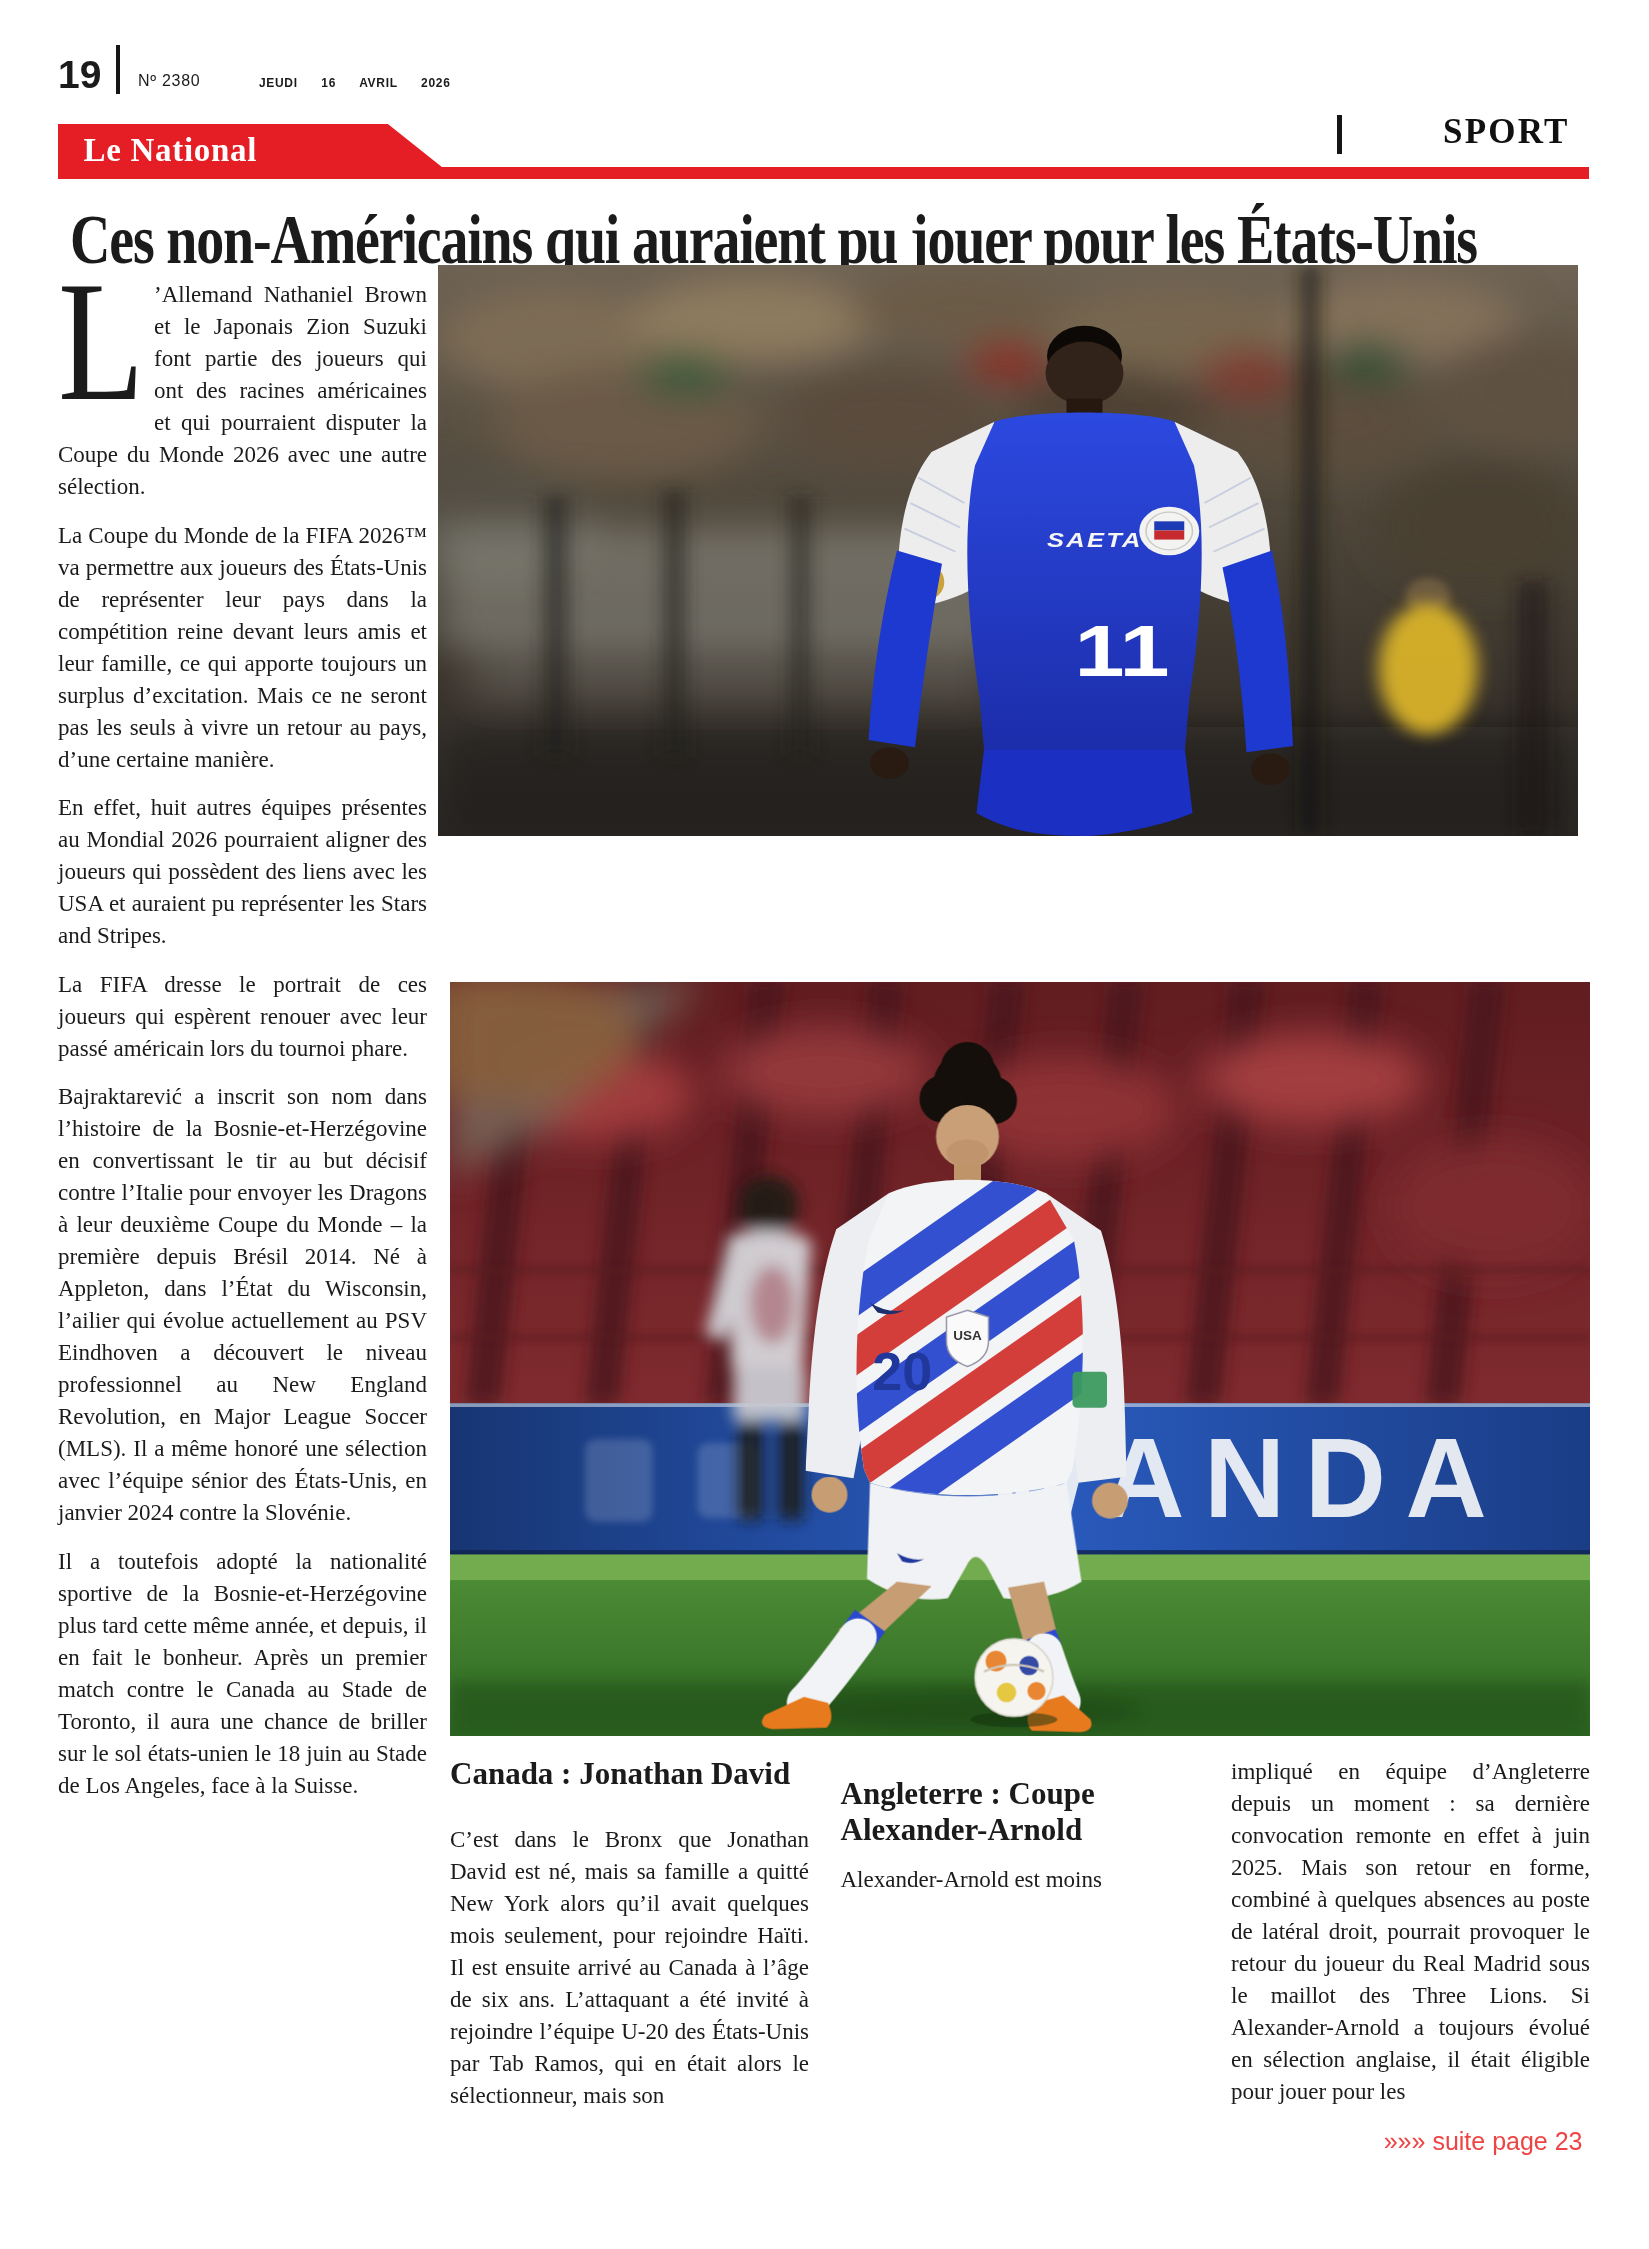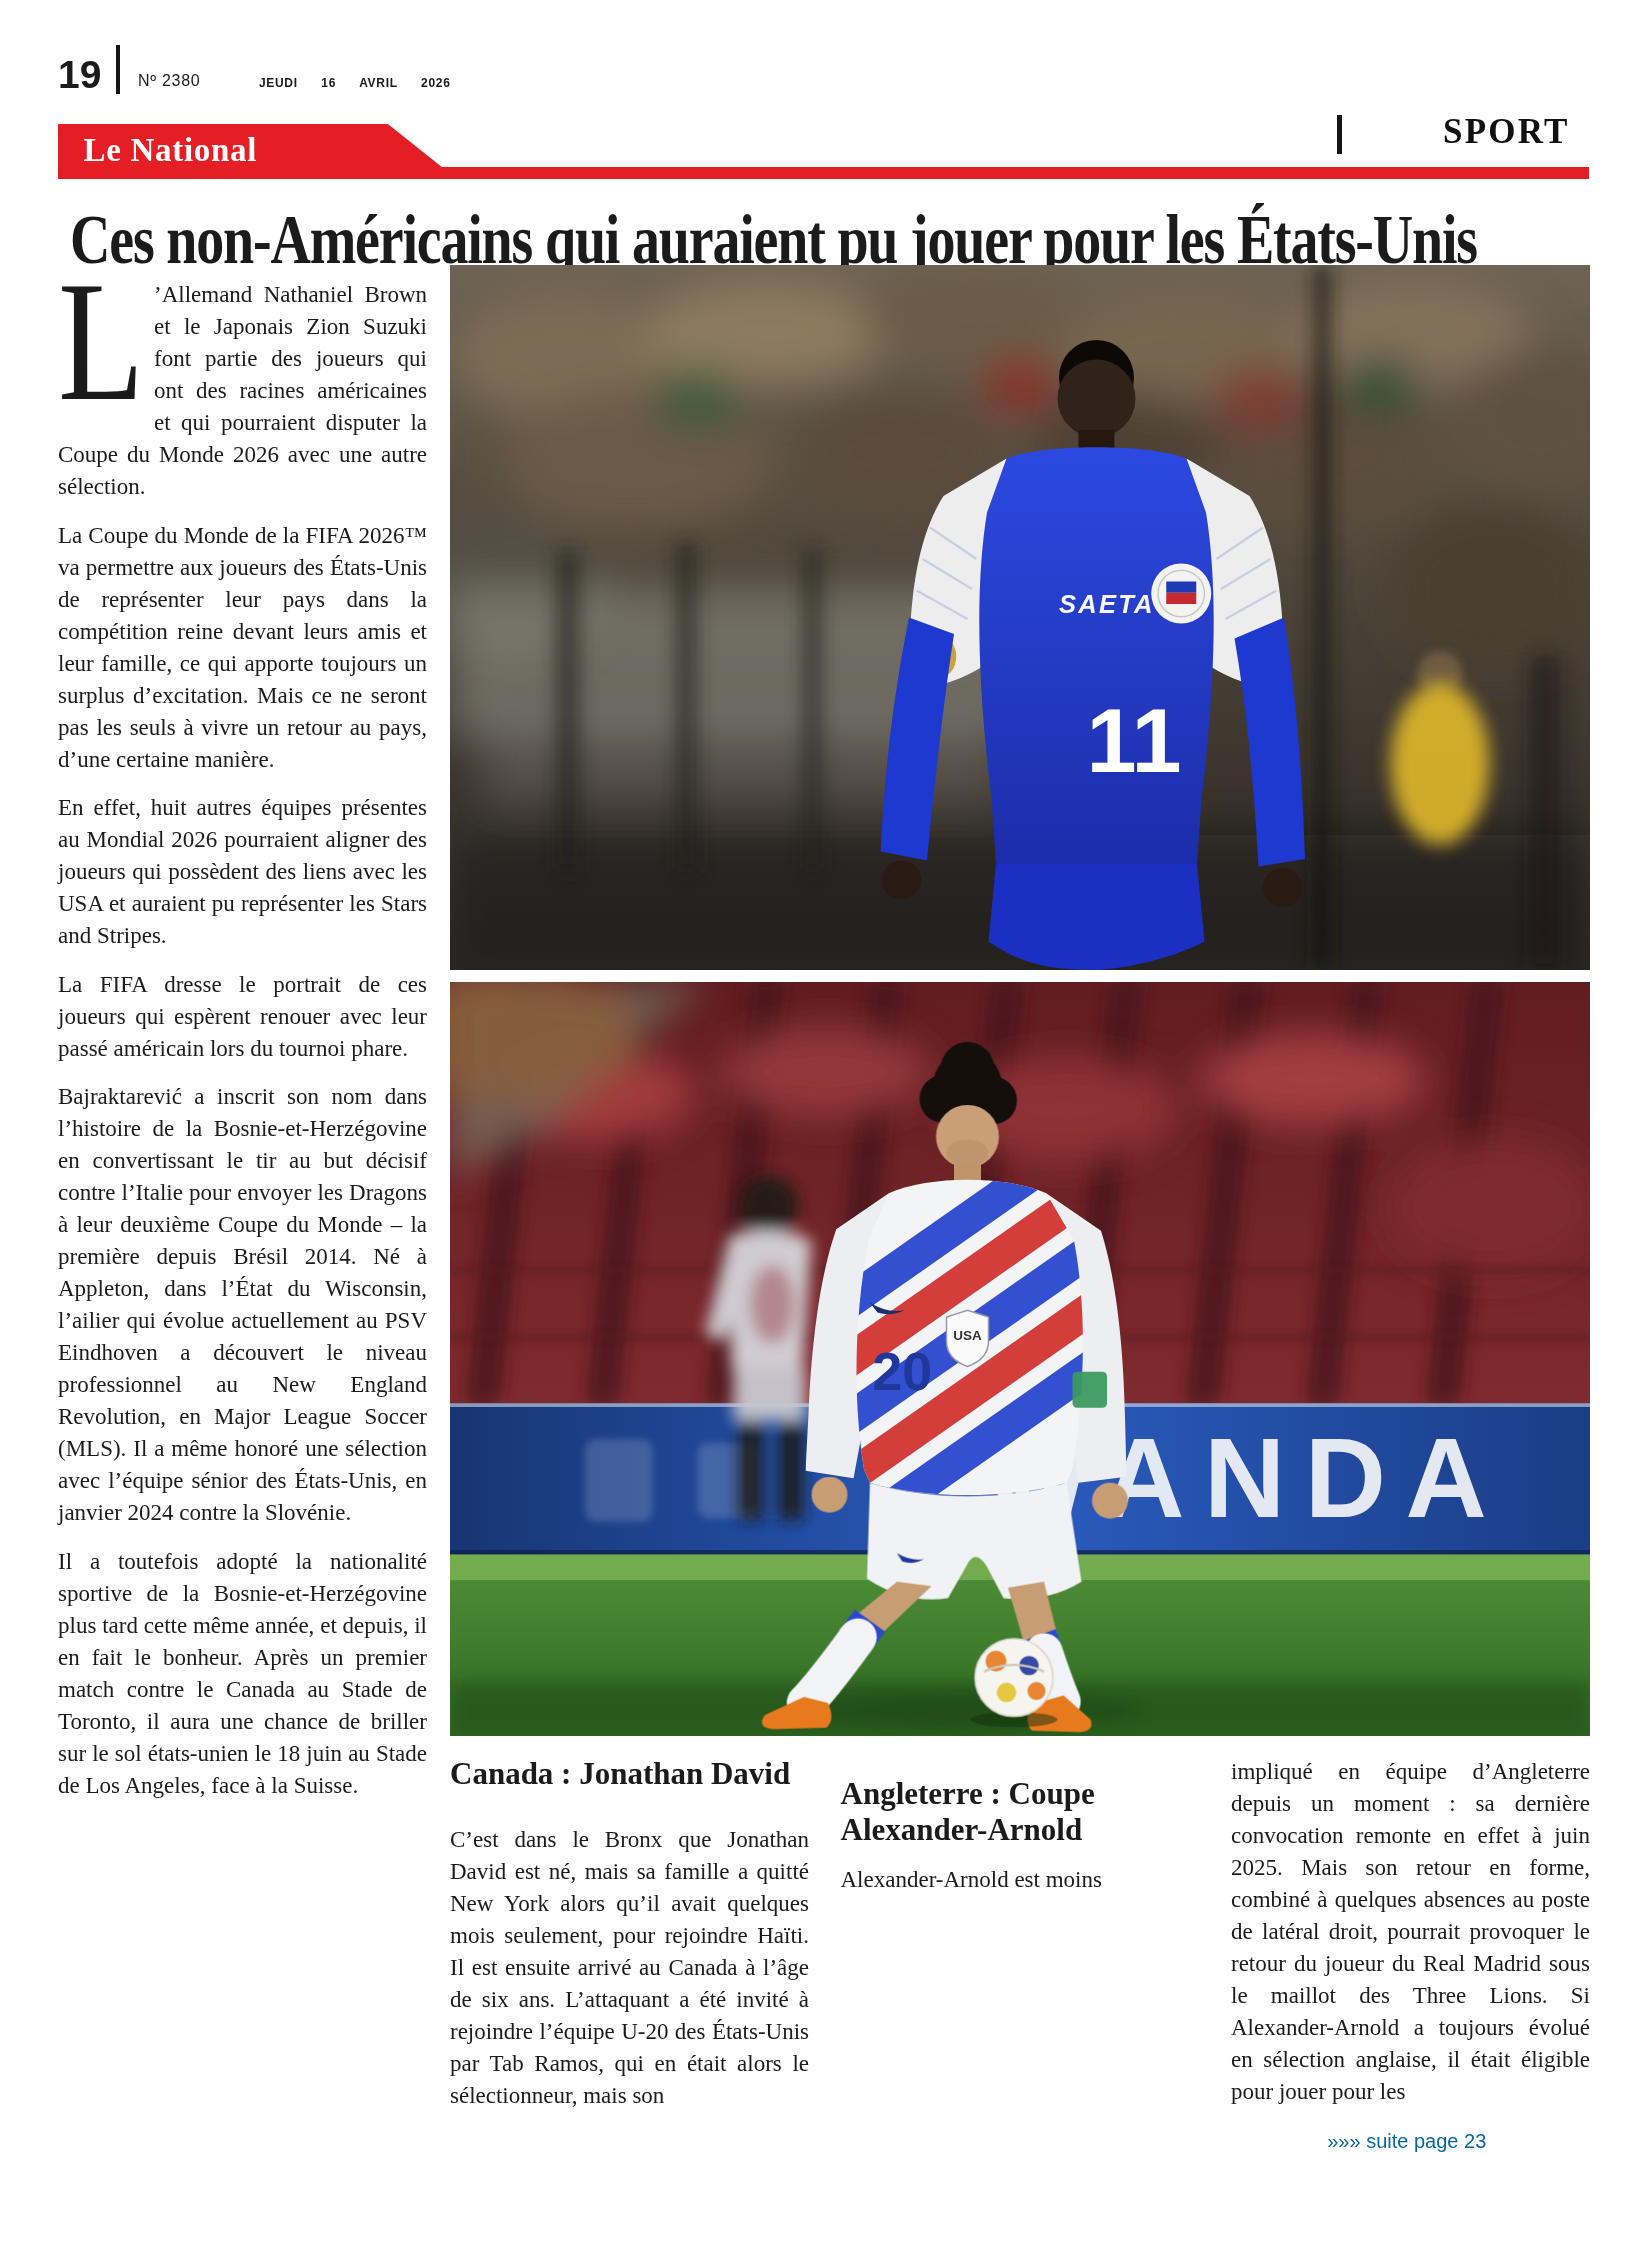--- a/index.html
+++ b/index.html
@@ -38,30 +38,30 @@
   .col-left{left:58px;top:279px;width:369px;}
   .subhead{font-weight:700;font-size:31px;line-height:36px;margin:10.5px 0 19.5px 0;
     text-align:left;letter-spacing:0;}
   .dropcap{float:left;width:90px;height:124px;font-size:172px;line-height:114px;
     font-weight:400;transform:scaleX(0.82);transform-origin:left 78%;
     margin:4.5px 6px 0 0;text-align:left;}
 
   
   .photo{overflow:hidden;background:#333;}
   .photo svg{display:block;width:100%;height:100%;}
-  .photo1{left:450px;top:265px;width:1140px;height:705px;}
+  .photo1{left:438px;top:265px;width:1140px;height:571px;}
   .photo2{left:450px;top:982px;width:1140px;height:754px;}
 
   
   .bottom{left:450px;top:1756px;width:1140px;display:grid;
     grid-template-columns:1fr 1fr 1fr;column-gap:31.5px;}
   .bottom .subhead{margin:0 0 32px 0;}
   .bottom .subhead.mid{margin:19.5px 0 16.5px 0;}
-  .suite{margin-top:19.5px;text-align:center;color:#0369a1;
-    font-family:"Liberation Sans",sans-serif;font-size:20px;font-weight:500;
+  .suite{margin-top:19.5px;text-align:right;color:#ef4444;
+    font-family:"Liberation Sans",sans-serif;font-size:25px;font-weight:500;
     padding-right:7.5px;}
 </style>
 </head>
 <body>
 
 <div class="abs folio">
   <span class="pageno">19</span>
   <span class="folio-rule"></span>
   <span class="issue">Nº 2380</span>
   <span class="dateline">JEUDI 16 AVRIL 2026</span>

